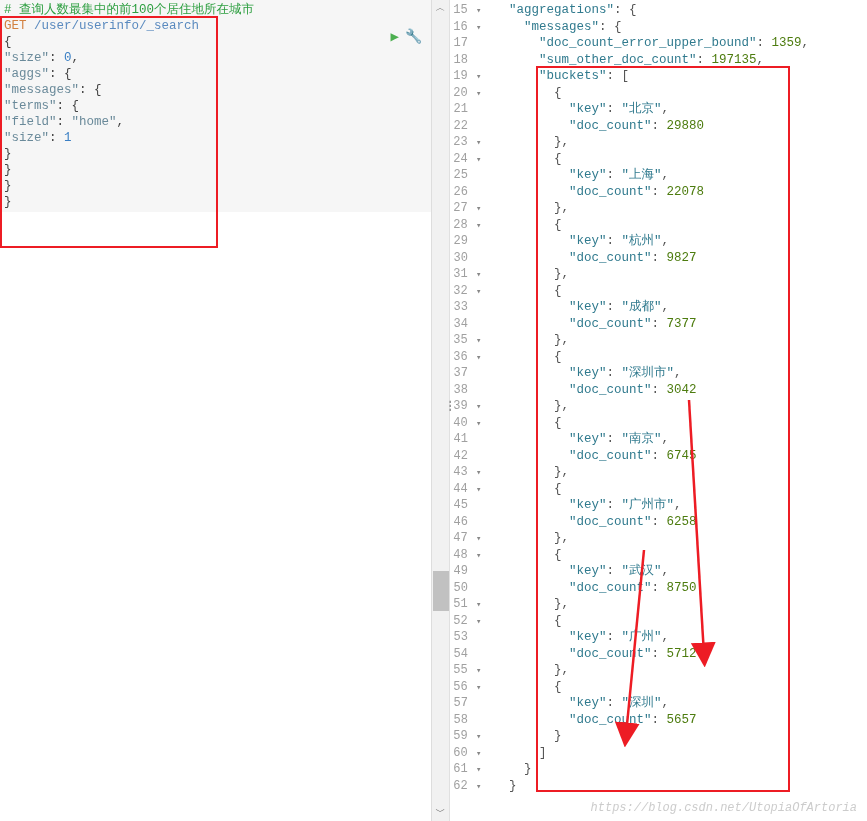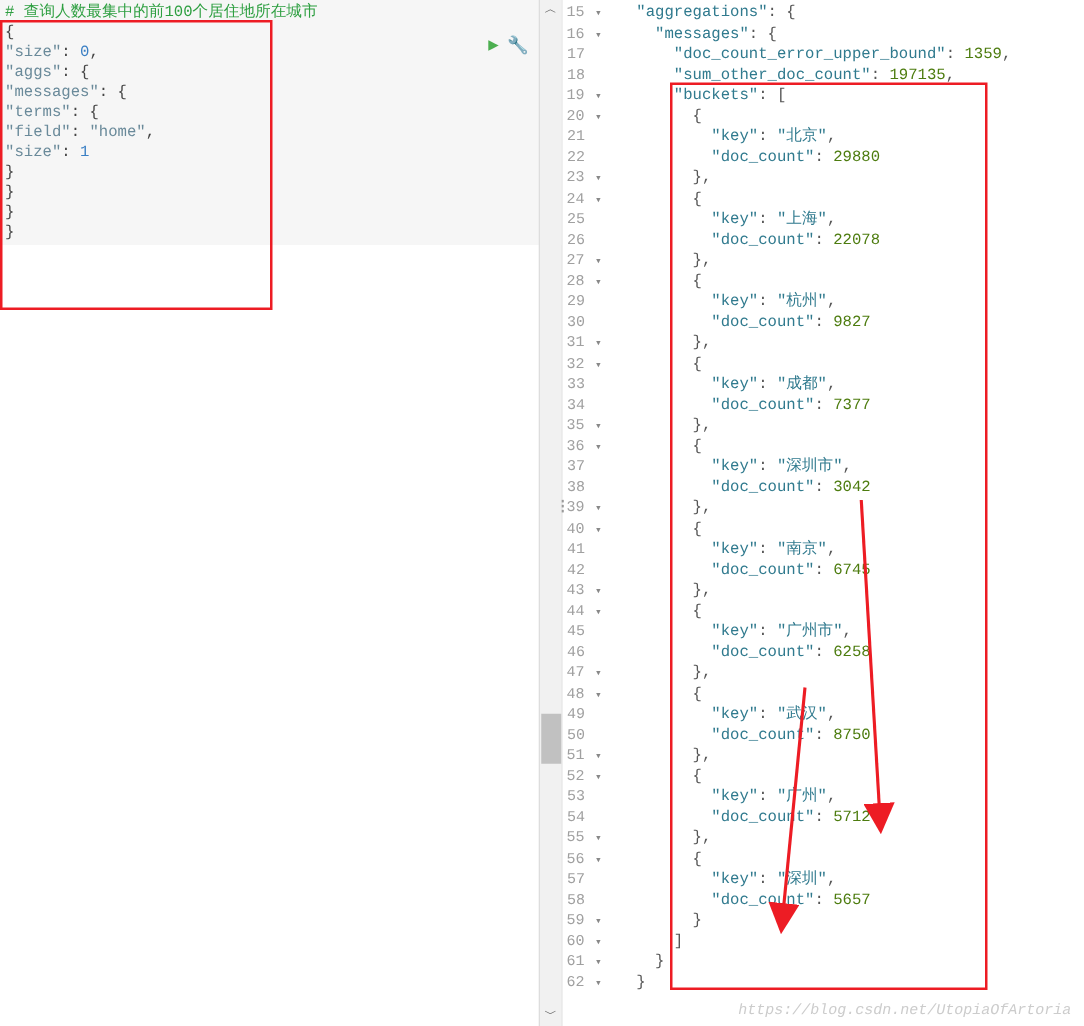--- a/index.html
+++ b/index.html
@@ -165,20 +165,23 @@
   margin-top: 46px;
 }
 </style>
 </head>
 <body>
 
 <div class="editor-container">
   <div class="left-pane">
     <div class="left-editor">
       <div class="comment-line"># 查询人数最集中的前100个居住地所在城市</div>
+      <div class="request-line">
+        <span class="method">GET</span> <span class="path">/user/userinfo/_search</span>
+      </div>
       <div id="left-body">
           <div class="code-body">{</div>
           <div class="code-body">  <span class="json-key">"size"</span>: <span class="json-number">0</span>,</div>
           <div class="code-body">  <span class="json-key">"aggs"</span>: {</div>
           <div class="code-body">    <span class="json-key">"messages"</span>: {</div>
           <div class="code-body">      <span class="json-key">"terms"</span>: {</div>
           <div class="code-body">        <span class="json-key">"field"</span>: <span class="json-key"><span class="json-string">"home"</span></span>,</div>
           <div class="code-body">        <span class="json-key">"size"</span>: <span class="json-number">1</span></div>
           <div class="code-body">      }</div>
           <div class="code-body">    }</div>

